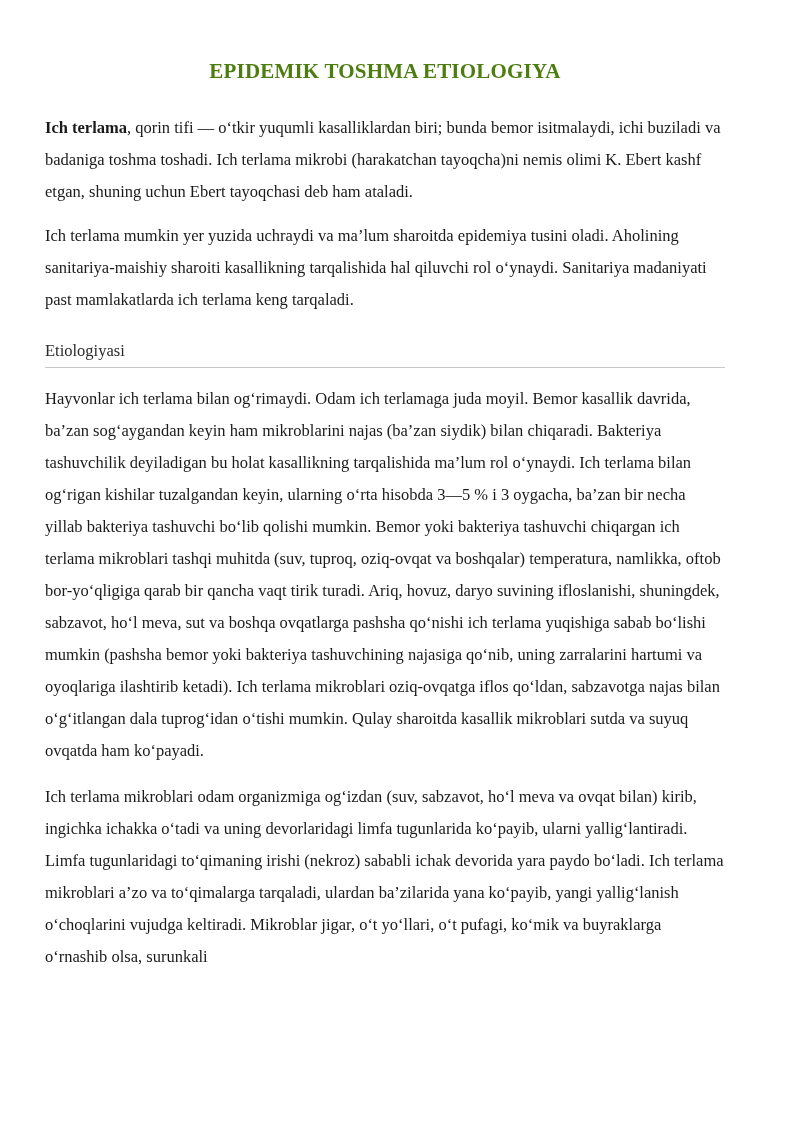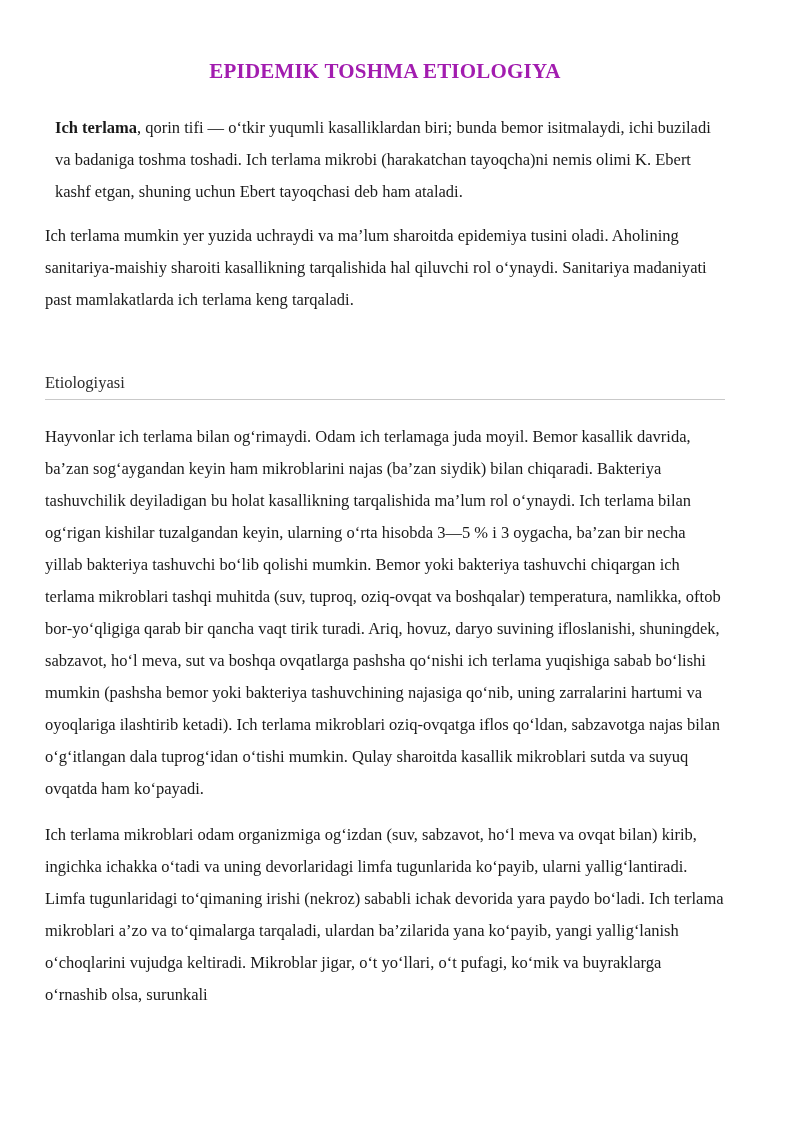--- a/index.html
+++ b/index.html
@@ -21,49 +21,48 @@
     padding: 58px 75px 40px 45px;
     background: #ffffff;
     position: relative;
   }
   .doc-title {
     font-size: 21px;
     font-weight: bold;
     text-align: center;
     margin: 0 0 28px 0;
     letter-spacing: 0.2px;
-    color: #a21caf;
+    color: #4d7c0f;
     line-height: 1.25;
   }
   .para {
     font-size: 16.5px;
     line-height: 32px;
     margin: 0 0 14px 0;
     text-align: left;
     color: #1a1a1a;
     hyphens: none;
   }
   .para.tight {
     margin-bottom: 12px;
-    margin-left: 10px;
   }
   .para b {
     font-weight: bold;
   }
   .section-heading {
     font-size: 16.5px;
     font-weight: normal;
     color: #2b2b2b;
-    margin: 36px 0 0 0;
+    margin: 4px 0 0 0;
     padding: 0 0 5px 0;
     border-bottom: 1px solid #c9c9c9;
     line-height: 22px;
   }
   .section-heading + .para {
-    margin-top: 21px;
+    margin-top: 15px;
   }
   .block-gap {
     height: 6px;
   }
 </style>
 </head>
 <body>
 
 <div class="page">
 

